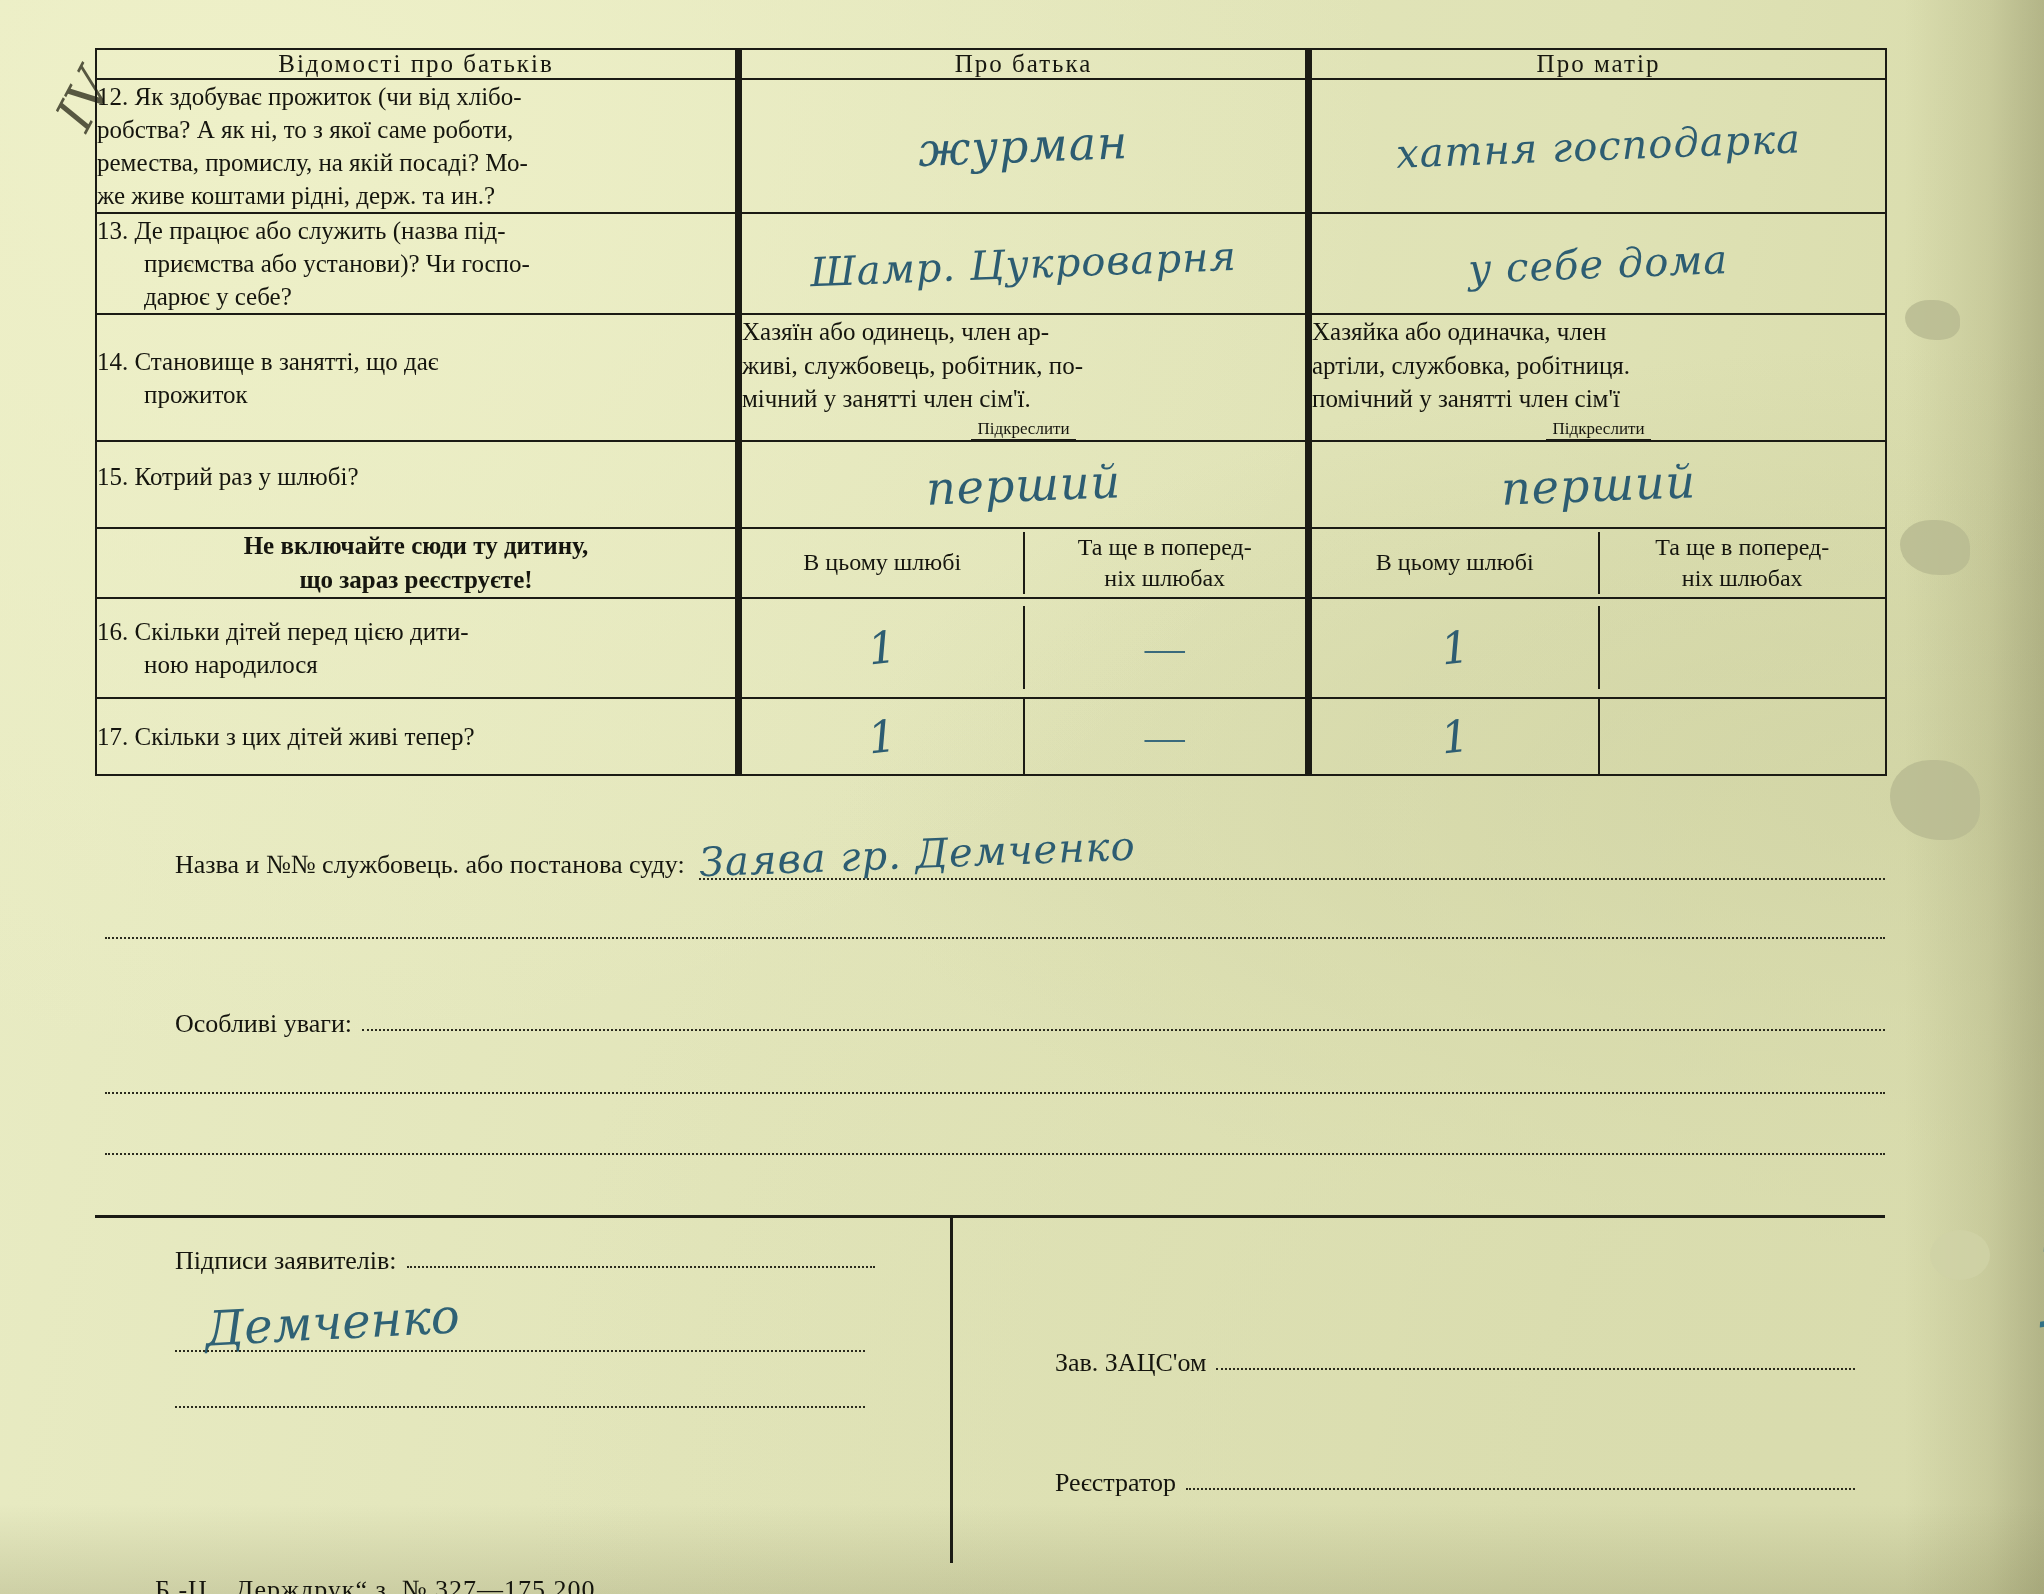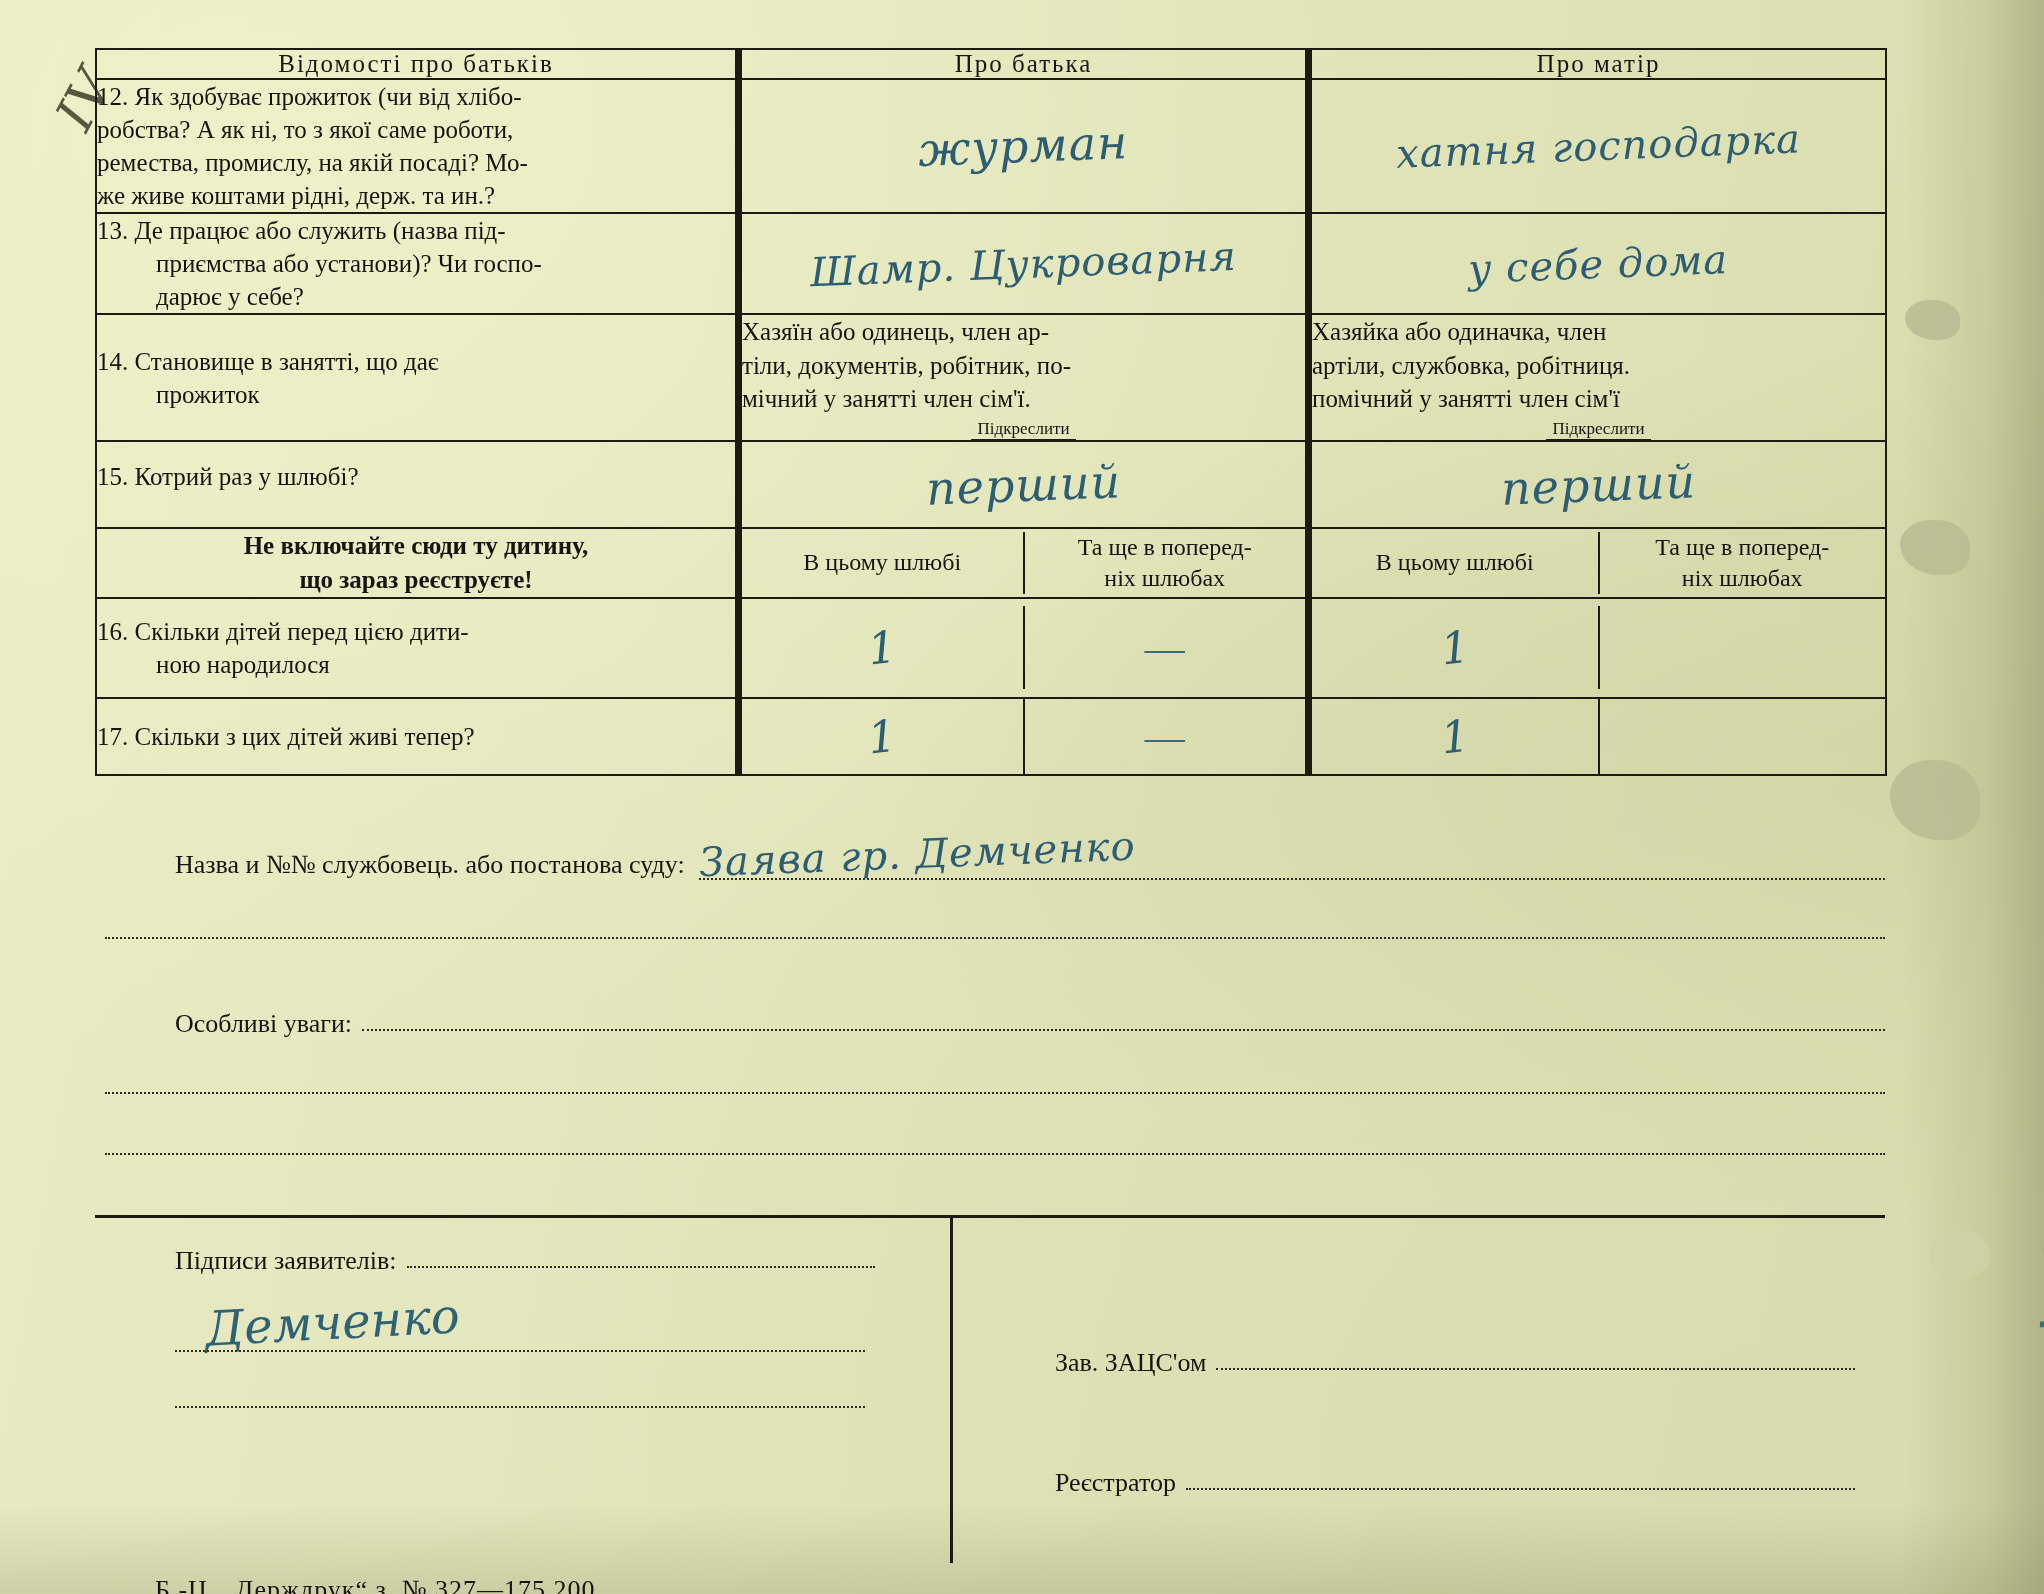--- a/index.html
+++ b/index.html
@@ -47,21 +47,21 @@
     letter-spacing:2px;
     padding:12px 0 14px 0;
     color:#17170f;
   }
   .qcell{
     font-size:25px;line-height:1.32;
     padding:10px 14px 12px 18px;
     color:#15150e;
   }
   .qcell .ind{ display:block; padding-left:44px; text-indent:-44px;}
-  .qcell .ind2{ display:block; padding-left:59px;}
+  .qcell .ind2{ display:block; padding-left:47px;}
   .optcell{
     font-size:25px;line-height:1.34;
     padding:10px 12px 6px 14px;
     text-align:left;color:#15150e;
   }
   .podkr{
     text-align:center;font-size:17px;margin-top:2px;
     border-top:none;
   }
   .podkr span{border-bottom:2px solid #1b1b14;padding:0 6px 1px 6px;}
@@ -207,21 +207,21 @@
 
     <tr>
       <td class="qcell">
         <span class="ind"><span>14.</span>
         <span>Становище в занятті, що дає</span></span>
         <span class="ind2">прожиток</span>
       </td>
       <td style="border-left:none;border-right:none;background:#1b1b14;padding:0;"></td>
       <td class="optcell">
         <span>Хазяїн або одинець, член ар-</span><br>
-        <span>тіли, документів, робітник, по-</span><br>
+        <span>живі, службовець, робітник, по-</span><br>
         <span>мічний у занятті член сім'ї.</span>
         <div class="podkr"><span>Підкреслити</span></div>
       </td>
       <td style="border-left:none;border-right:none;background:#1b1b14;padding:0;"></td>
       <td class="optcell">
         <span>Хазяйка або одиначка, член</span><br>
         <span>артіли, службовка, робітниця.</span><br>
         <span>помічний у занятті член сім'ї</span>
         <div class="podkr"><span>Підкреслити</span></div>
       </td>

